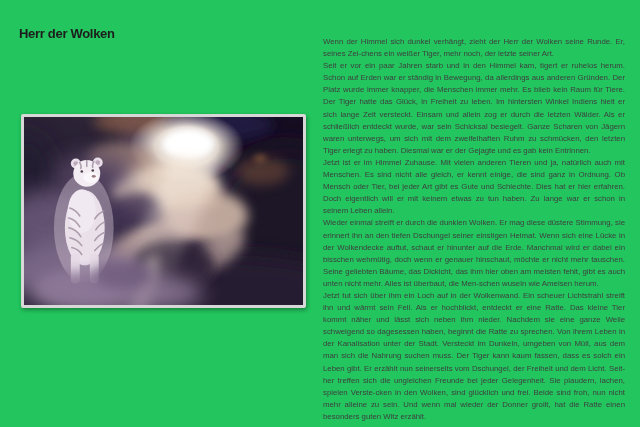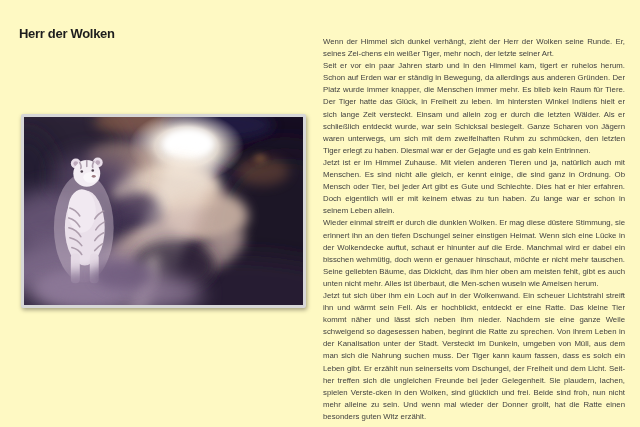--- a/index.html
+++ b/index.html
@@ -1,17 +1,17 @@
 <!DOCTYPE html>
 <html><head>
 <meta charset="utf-8">
 <style>
   html,body { margin:0; padding:0; background:#ffffff; }
   .page {
-    position:relative; width:640px; height:427px; background:#fef9c3;
+    position:relative; width:640px; height:427px; background:#22c55e;
     font-family:"Liberation Sans","DejaVu Sans",sans-serif; overflow:hidden;
   }
   .title {
     position:absolute; left:19px; top:26px; margin:0;
     font-size:13px; line-height:15px; font-weight:700; letter-spacing:-0.3px;
     color:#1d1d1d;
   }
   .photo {
     position:absolute; left:21px; top:114px; width:279px; height:188px; margin:0;
     border:3px solid #d7d7d7; border-radius:2px; background:#332944;

